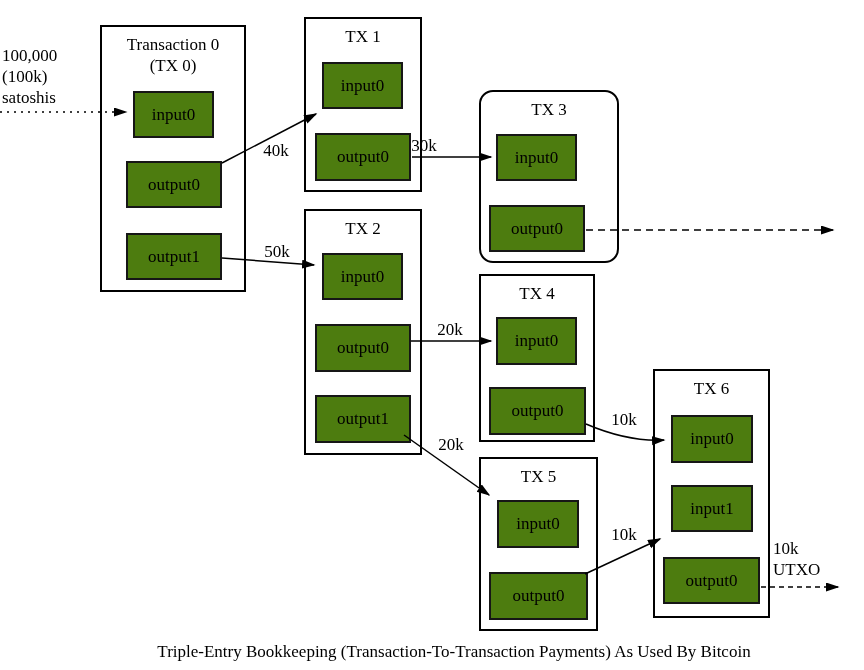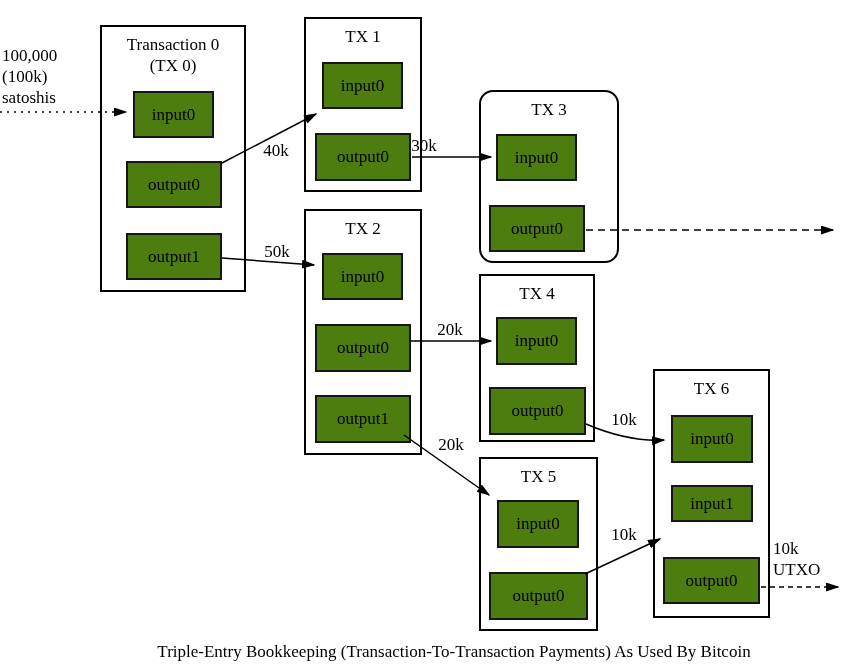--- a/index.html
+++ b/index.html
@@ -111,21 +111,21 @@
 
   <div class="txbox" style="left:479px; top:457px; width:119px; height:174px;">
     <div class="tx-title">TX 5</div>
     <div class="slot" style="left:16px; top:41px; width:82px; height:48px;">input0</div>
     <div class="slot" style="left:8px; top:113px; width:99px; height:48px;">output0</div>
   </div>
 
   <div class="txbox" style="left:653px; top:369px; width:117px; height:249px;">
     <div class="tx-title">TX 6</div>
     <div class="slot" style="left:16px; top:44px; width:82px; height:48px;">input0</div>
-    <div class="slot" style="left:16px; top:114px; width:82px; height:37px;">input1</div>
+    <div class="slot" style="left:16px; top:114px; width:82px; height:47px;">input1</div>
     <div class="slot" style="left:8px; top:186px; width:97px; height:47px;">output0</div>
   </div>
 
   <svg class="arrow-layer" width="864" height="670" viewBox="0 0 864 670">
     <defs>
       <marker id="ah" markerUnits="userSpaceOnUse" markerWidth="15" markerHeight="11" refX="12" refY="4.5" orient="auto">
         <path d="M0,0 L13.5,4.5 L0,9 Z" fill="#000000"></path>
       </marker>
     </defs>
 

